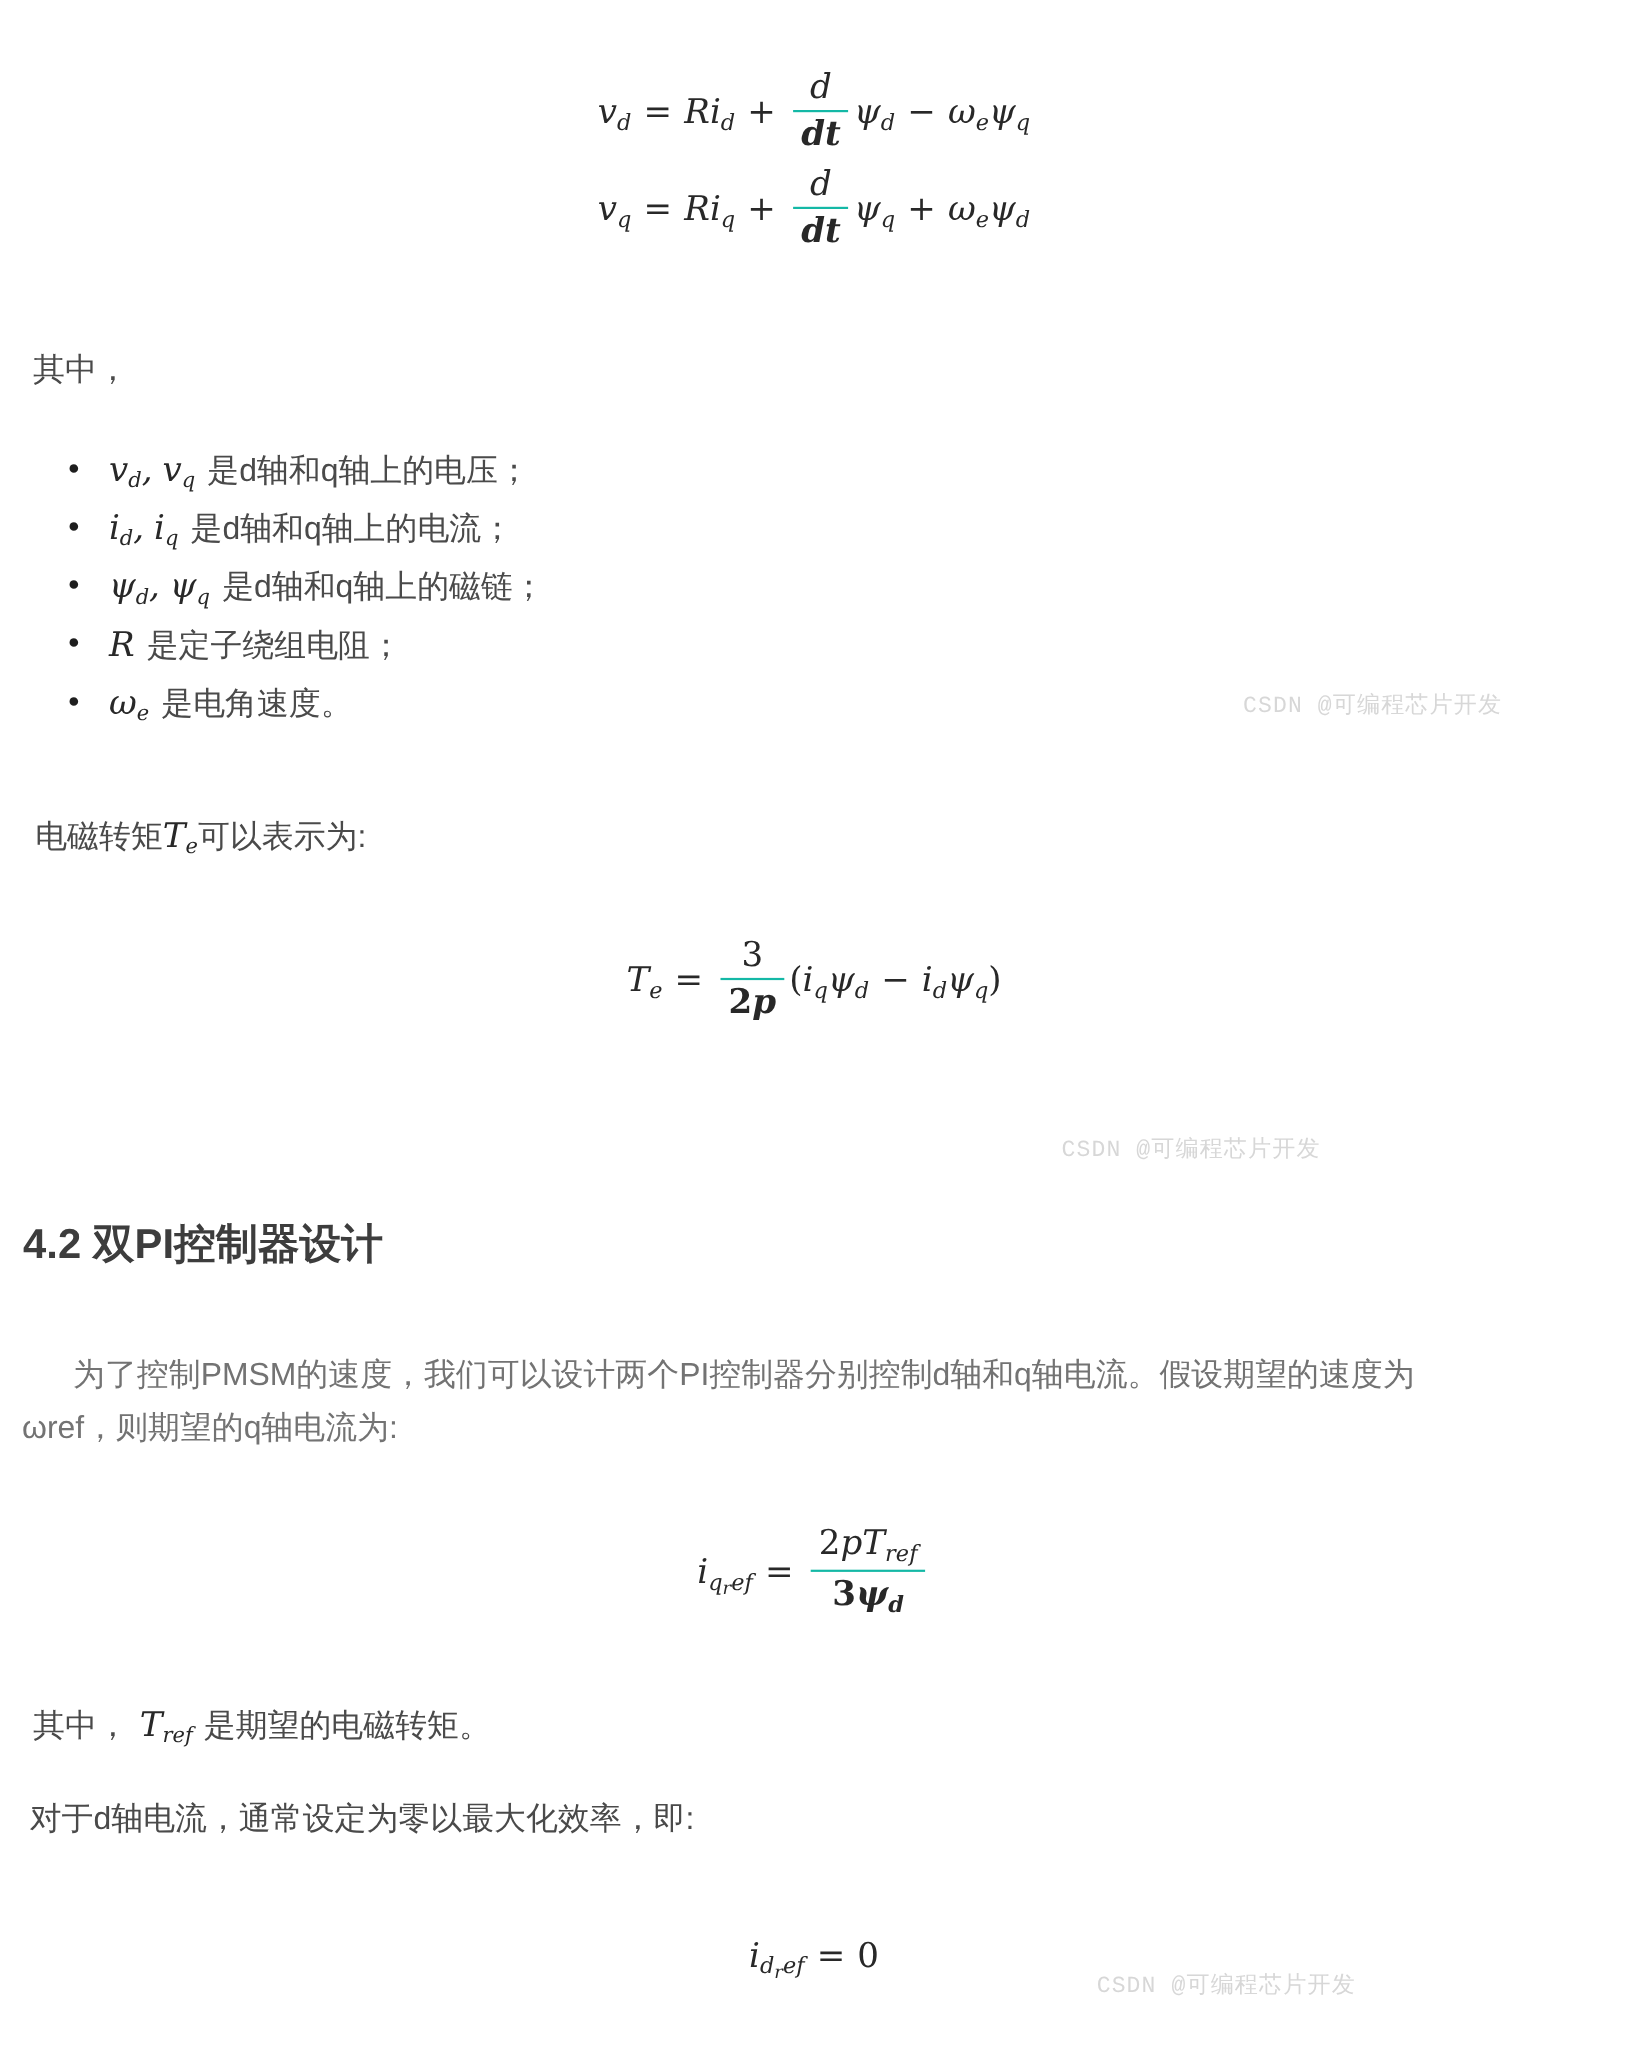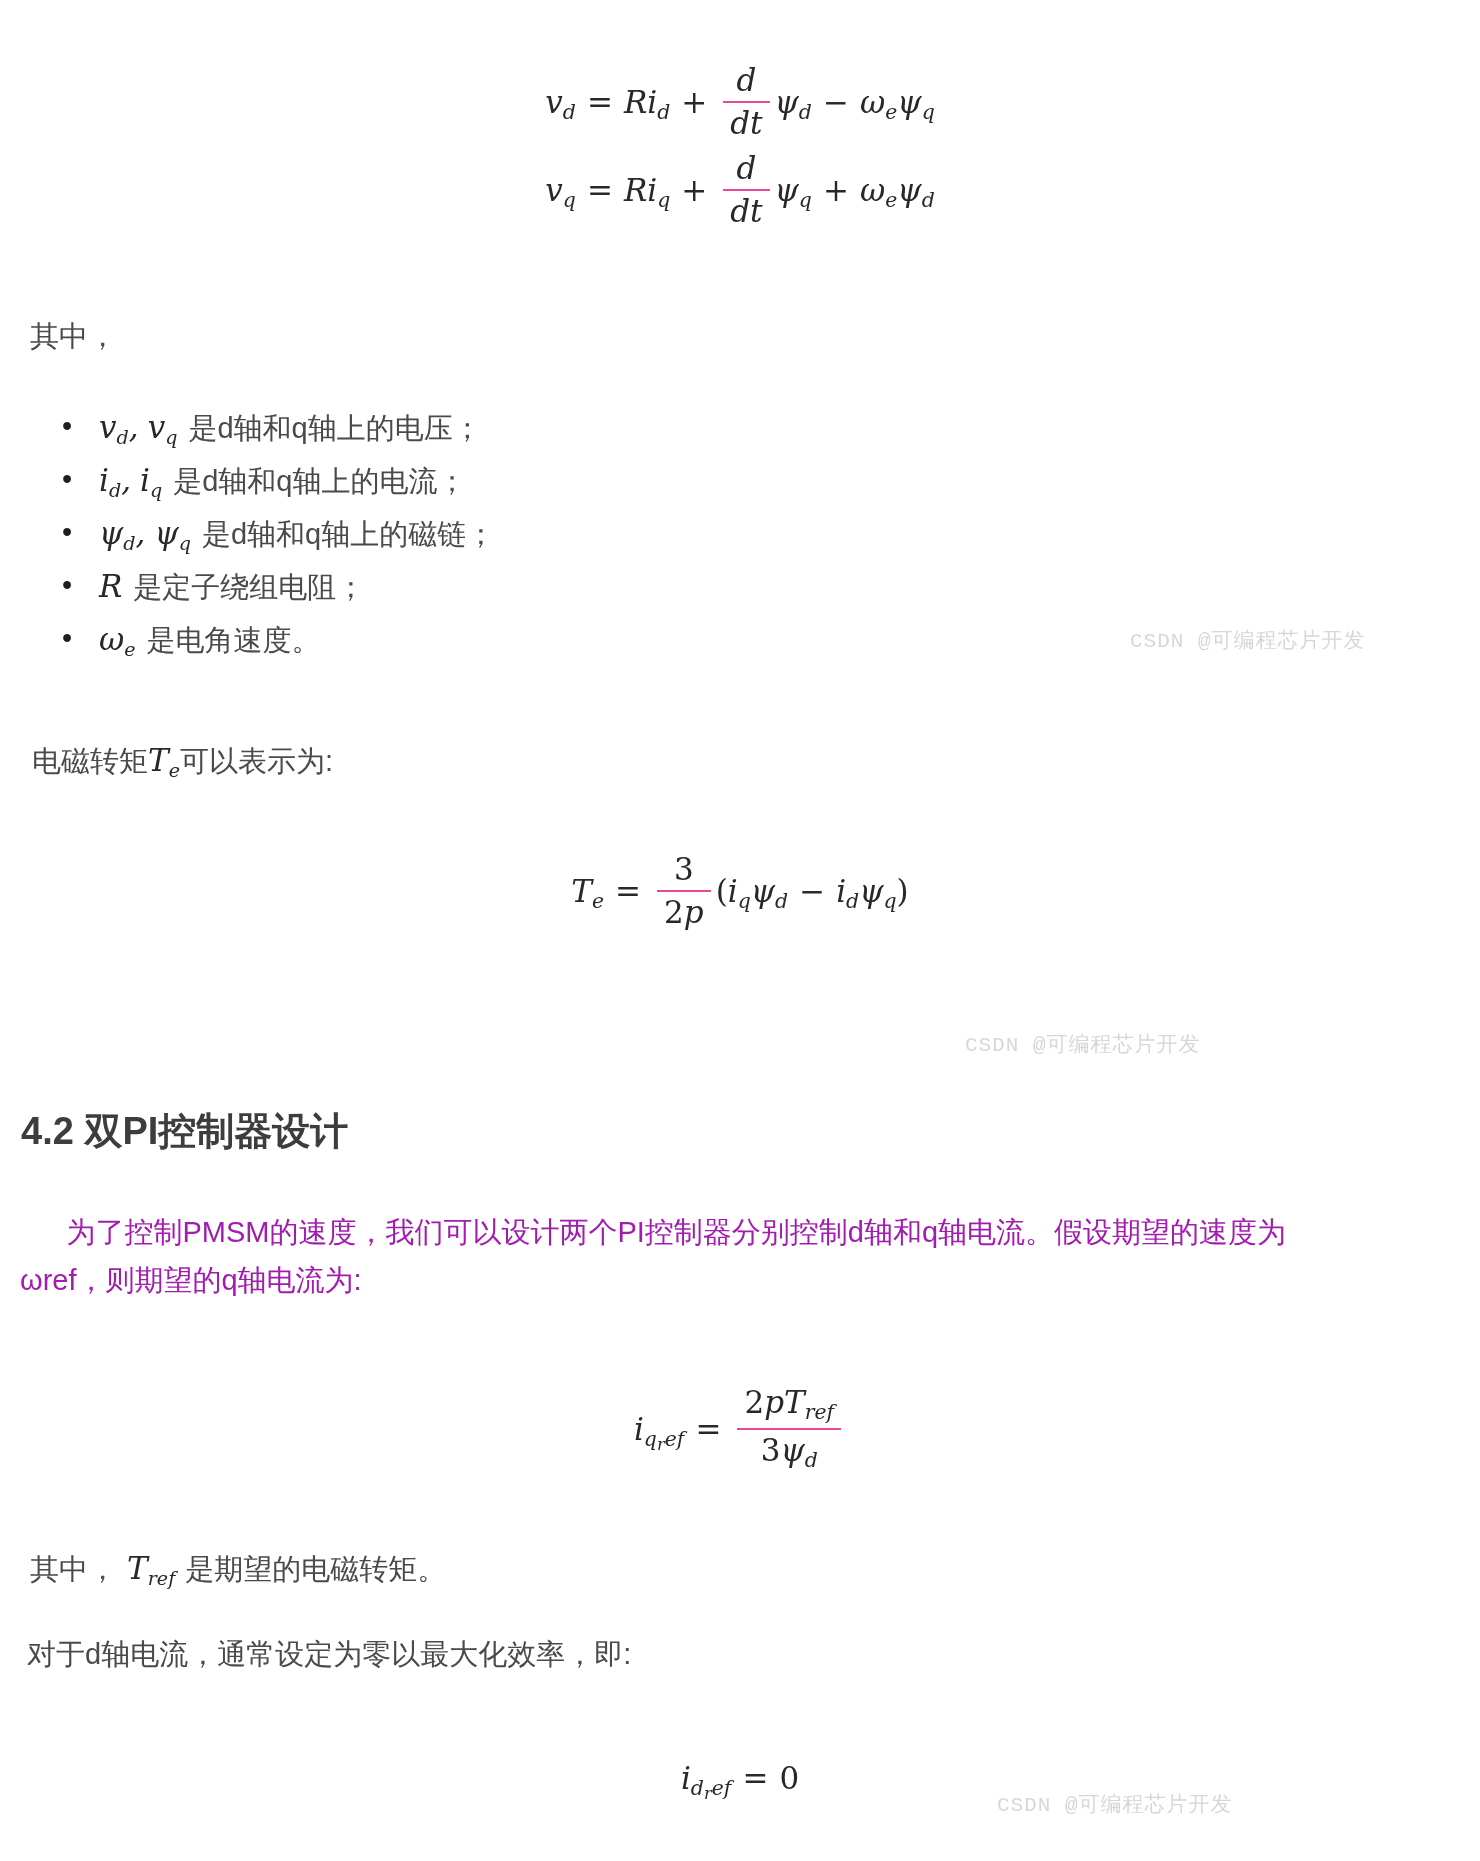--- a/index.html
+++ b/index.html
@@ -18,36 +18,36 @@
            font-family:"DejaVu Serif", serif; color:#282828; }
   .msub2 { font-size:0.8em; vertical-align:-0.25em; }
   .math-block { left:0; width:1480px; box-sizing:border-box;
                 text-align:center; font-size:31px; }
   .math-line  { height:88px; line-height:88px; white-space:nowrap; }
   .math-line-tall { height:96px; line-height:96px; white-space:nowrap; }
   .math-line-short { height:52px; line-height:76px; white-space:nowrap; }
   .frac { display:inline-block; vertical-align:middle; position:relative; top:-3px;
           text-align:center; line-height:1.12; margin:0 5px; }
   .frac .num { display:block; padding:0 7px 3px; }
-  .frac .den { display:block; border-top:2px solid #ec4899; padding:3px 7px 0; }
+  .frac .den { display:block; border-top:2px solid #14b8a6; padding:3px 7px 0;font-weight:bold; }
 
   
   .imath { font-family:"DejaVu Serif", serif; font-style:italic; font-size:31px; color:#282828; }
   .pad-math { margin:0 10px; }
 
   
   .cjk-line { font-size:29px; line-height:40px; color:#4a4a4a; white-space:nowrap; }
   .bullets { list-style:none; margin:0; padding:0; }
   .bullets li { position:relative; padding-left:37px; height:40px; line-height:40px;
                 margin-bottom:13px; font-size:29px; white-space:nowrap; }
   .bullet-dot { position:absolute; left:0; top:-1px; color:#1e1e1e; font-size:29px; }
   .sep  { margin-right:9px; }
   .desc { margin-left:11px; }
   .heading { font-size:38px; font-weight:bold; color:#3d3d3d; white-space:nowrap; }
-  .para { width:1448px; font-size:29px; line-height:48px; color:#a21caf; }
+  .para { width:1448px; font-size:29px; line-height:48px; color:#737373;margin-top:18px; }
   .para .indent { text-indent:1.6em; }
   .watermark { font-size:21px; color:#d7d7d7; letter-spacing:1px; white-space:nowrap;
                font-family:Liberation Mono, monospace; }
 </style>
 </head>
 <body>
 
 <div id="page">
 
   <div class="abs math-block" style="top:58px;">

